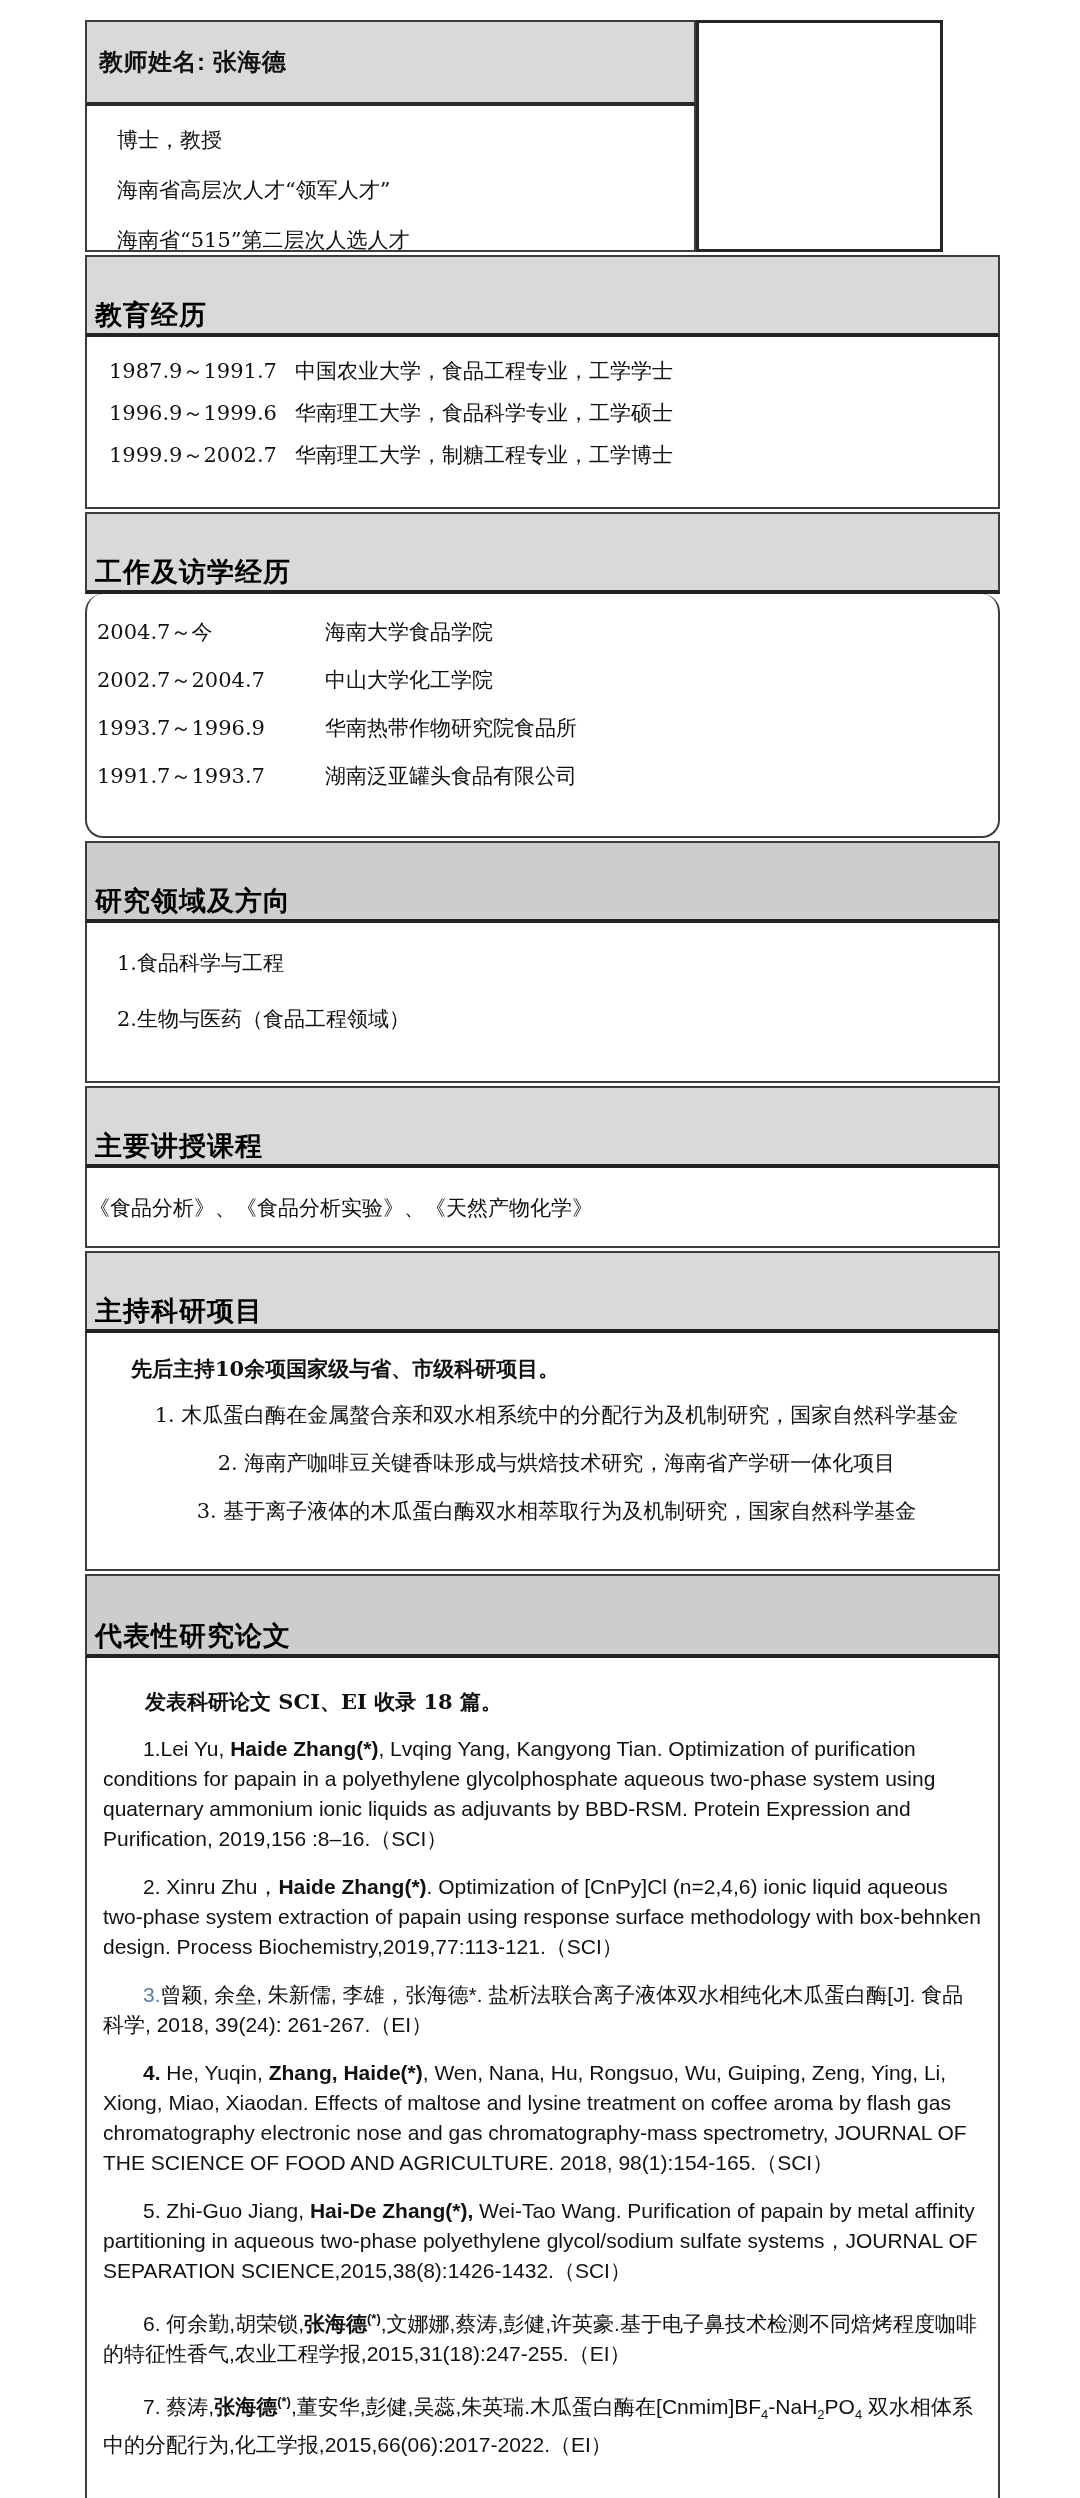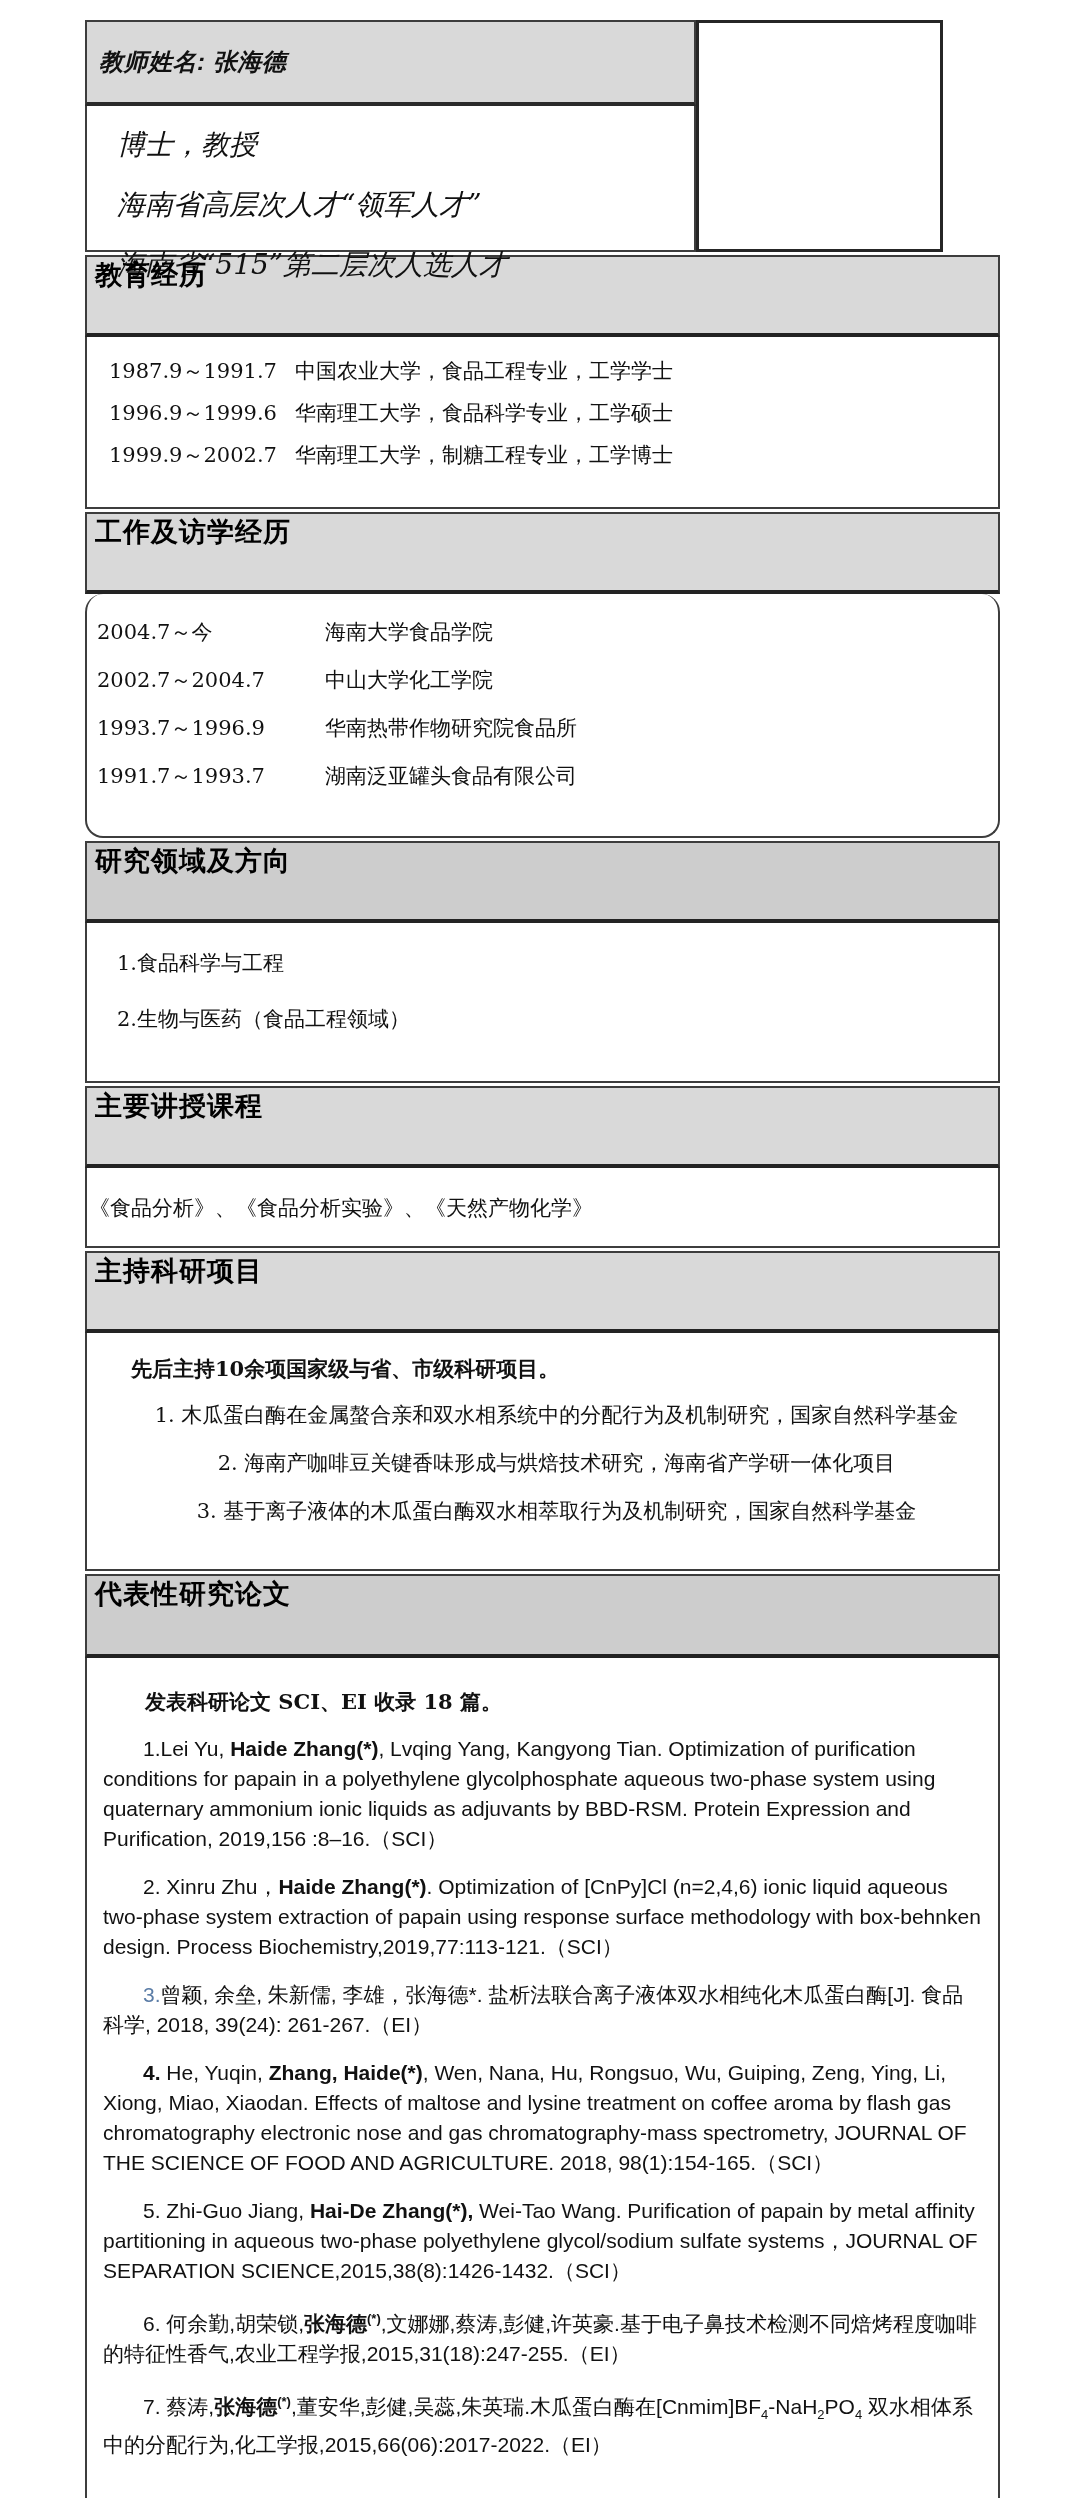--- a/index.html
+++ b/index.html
@@ -1,33 +1,33 @@
 <!DOCTYPE html>
 <html><head>
 <meta charset="utf-8">
 <style>
   html,body{margin:0;padding:0;background:#ffffff;}
   body{width:1080px;font-family:"Liberation Sans",sans-serif;color:#111;-webkit-font-smoothing:antialiased;}
   .page{position:relative;width:1080px;min-height:2498px;background:#fff;padding-top:20px;box-sizing:border-box;}
   .content{margin-left:85px;width:915px;}
 
   
-  .top-row{display:flex;align-items:flex-start;font-style:italic;}
+  .top-row{display:flex;align-items:flex-start;}
   .left-col{width:611px;}
   .name-header{height:86px;background:#d9d9d9;border:2px solid #3d3d3d;border-bottom:4px solid #2a2a2a;
     display:flex;align-items:center;padding-left:12px;box-sizing:border-box;
     font-weight:bold;font-size:24px;letter-spacing:.5px;}
   .bio-cell{border:2px solid #3d3d3d;border-top:none;box-sizing:border-box;height:146px;
     padding:20px 10px 6px 30px;}
-  .bio-line{font-family:"DejaVu Serif",serif;font-size:28px;margin-bottom:22px;white-space:nowrap;}
+  .bio-line{font-family:"DejaVu Serif",serif;font-size:21px;margin-bottom:22px;white-space:nowrap;}
   .photo-box{width:247px;height:232px;box-sizing:border-box;border:3px solid #262626;background:#fff;}
 
   
   .sec-header{margin-top:3px;border:2px solid #3d3d3d;border-bottom:4px solid #232323;box-sizing:border-box;
-    display:flex;align-items:flex-start;padding-left:8px;font-weight:bold;font-size:27px;letter-spacing:1px;color:#000;}
+    display:flex;align-items:flex-end;padding-left:8px;font-weight:bold;font-size:27px;letter-spacing:1px;color:#000;}
   .h82{height:82px}.h64{height:84px}
   .tone-light{background:#d9d9d9}.tone-medium{background:#cdcdcd}
   .sec-content{border:2px solid #3d3d3d;border-top:none;background:#fff;box-sizing:border-box;font-size:21px;}
 
   .edu-content{padding:20px 10px 24px 22px;min-height:134px;}
   .edu-row{font-family:"DejaVu Serif",serif;margin-bottom:14px;white-space:nowrap;}
   .edu-row .col-period{margin-right:18px;}
 
   .work-content{padding:24px 10px 26px 10px;min-height:150px;border-radius:18px;}
   .work-row{font-family:"DejaVu Serif",serif;margin-bottom:20px;white-space:nowrap;}

